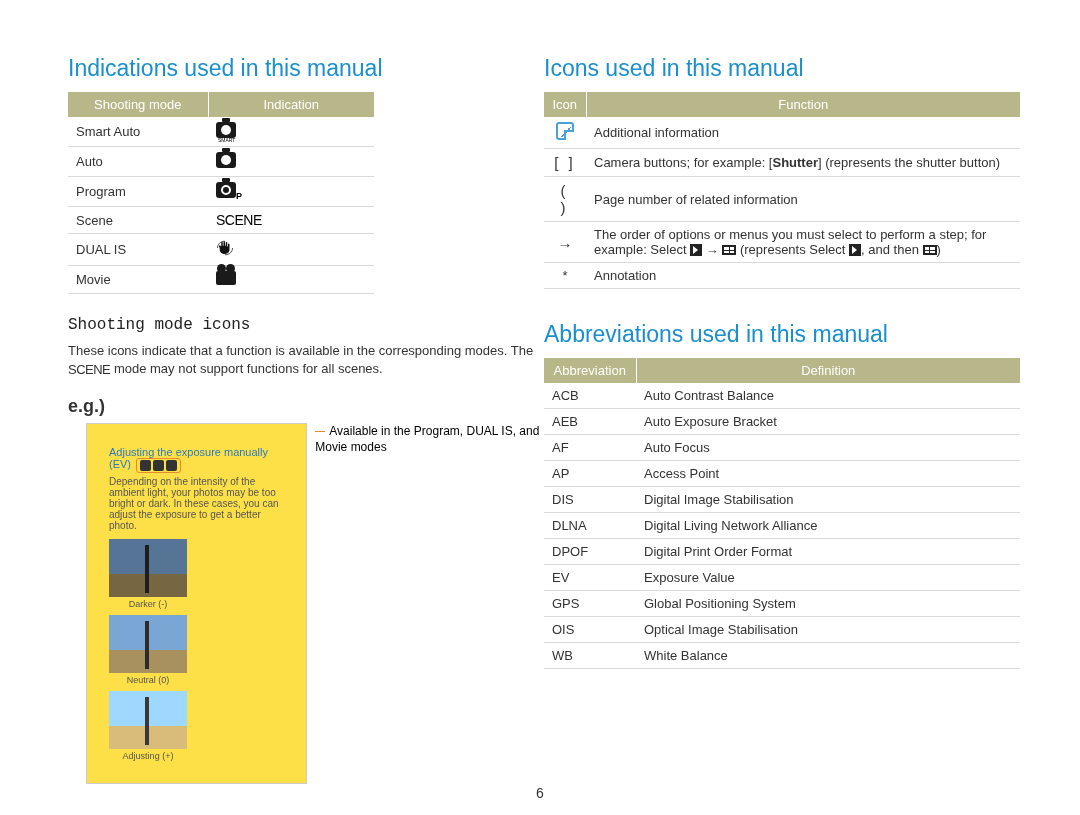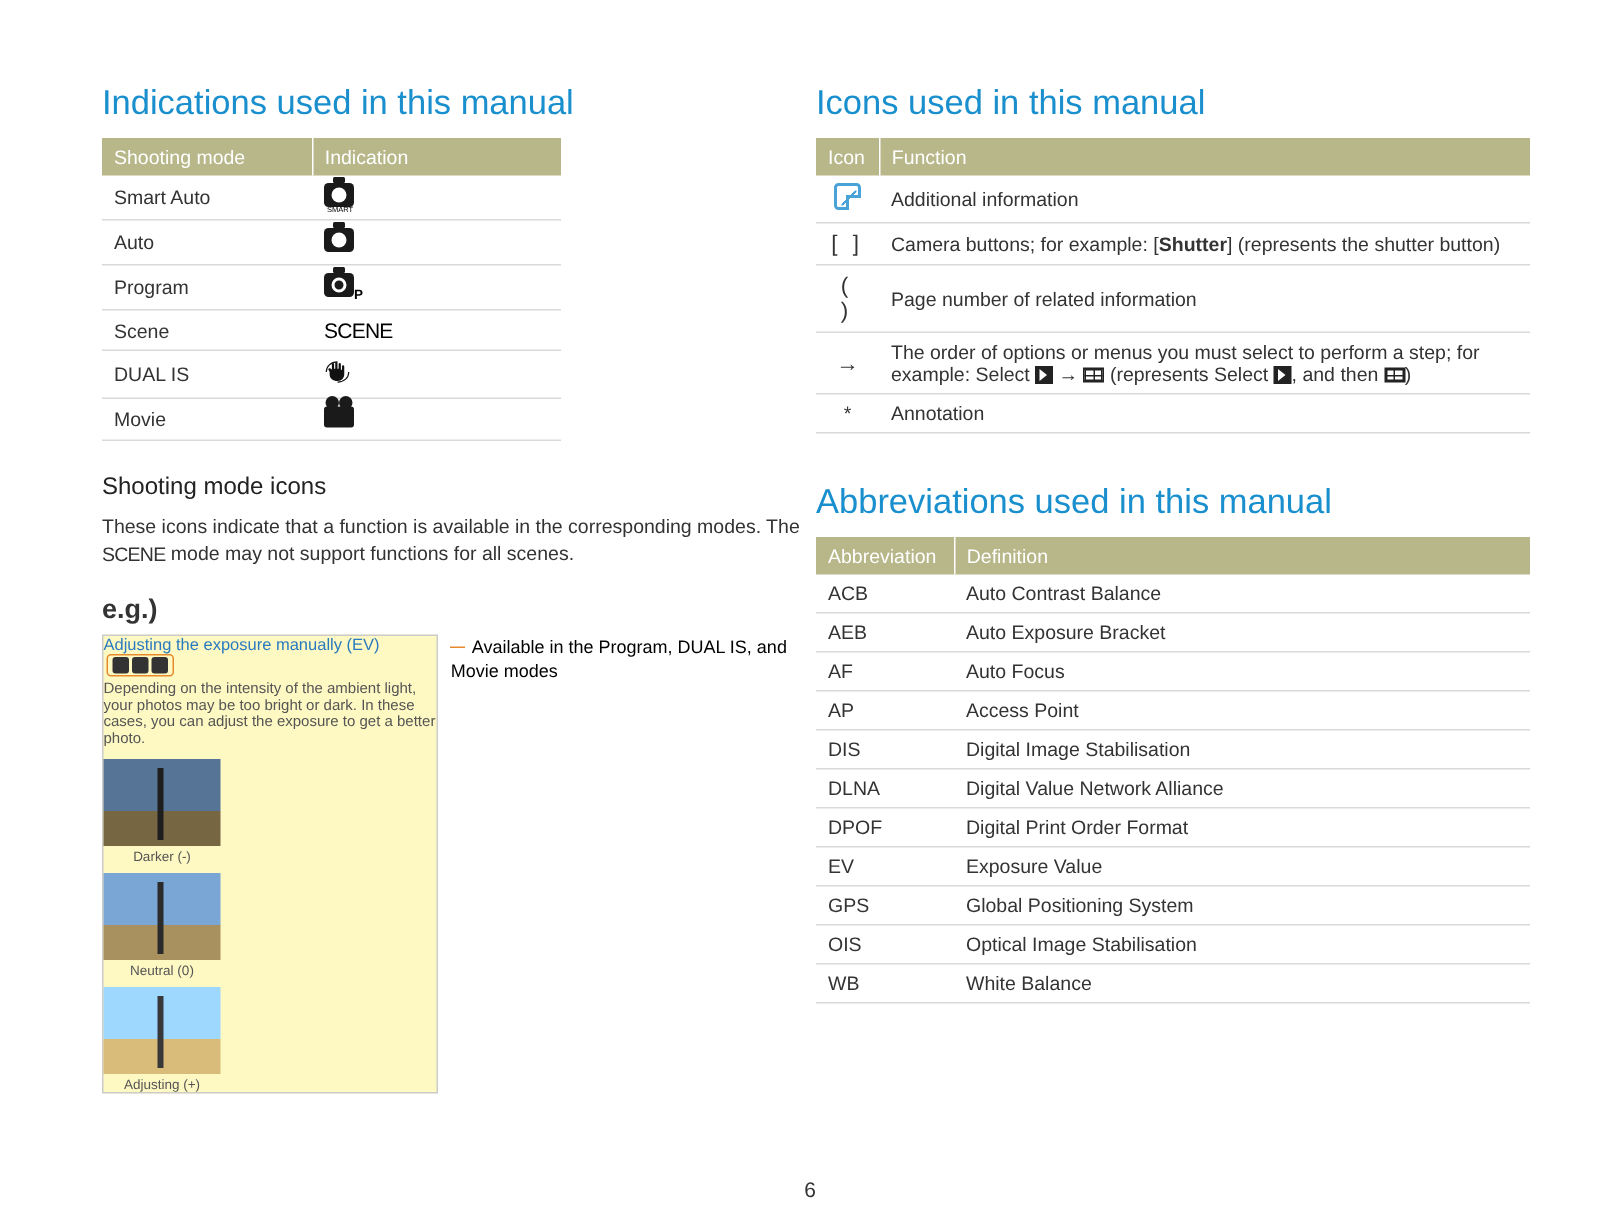--- a/index.html
+++ b/index.html
@@ -19,21 +19,21 @@
     color: #1a8fce;
     font-weight: 400;
     font-size: 23px;
     margin-bottom: 10px;
   }
   table { border-collapse: collapse; width: 100%; }
   th {
     background: #b7b78a;
     color: #fff;
     font-weight: 400;
-    text-align: left;
+    text-align: center;
     padding: 5px 8px;
     font-size: 13px;
     border-right: 1px solid #fff;
   }
   th:last-child { border-right: none; }
   td {
     padding: 5px 8px;
     border-bottom: 1px solid #d9d9d9;
     font-size: 13px;
     vertical-align: middle;
@@ -41,31 +41,33 @@
   td:first-child { width: 95px; }
   .icons-table td:first-child { width: 42px; text-align: center; }
   .abbrev-table td:first-child { width: 92px; margin-left: 32px; }
   .mode-table { width: 306px; }
   .mode-table th:first-child { width: 140px; }
   .subhead {
     font-size: 16px;
     font-weight: 400;
     color: #222;
     margin: 22px 0 8px 0;
+    font-family: Liberation Mono, monospace;
   }
   .para { font-size: 13px; color: #333; line-height: 1.35; }
   .eg-label { font-weight: bold; font-size: 18px; margin: 18px 0 6px 0; }
   .eg-row { display: flex; align-items: flex-start; gap: 8px; }
   .eg-box {
     border: 1px solid #ccc;
     width: 275px;
-    padding: 0;
+    padding: 22px;
     font-size: 10px;
     color: #555;
-    background: #fef9c3;
+    background: #fde047;
+    margin-left: 18px;
   }
   .eg-title { color: #2a7abf; font-size: 11px; }
   .eg-badges {
     display: inline-flex;
     border: 1.5px solid #e78a2e;
     border-radius: 3px;
     padding: 1px 3px;
     gap: 2px;
     vertical-align: middle;
     margin-left: 2px;
@@ -319,21 +321,21 @@
       <tr>
             <td>AP</td>
             <td>Access Point</td>
           </tr>
       <tr>
             <td>DIS</td>
             <td>Digital Image Stabilisation</td>
           </tr>
       <tr>
             <td>DLNA</td>
-            <td>Digital Value Network Alliance</td>
+            <td>Digital Living Network Alliance</td>
           </tr>
       <tr>
             <td>DPOF</td>
             <td>Digital Print Order Format</td>
           </tr>
       <tr>
             <td>EV</td>
             <td>Exposure Value</td>
           </tr>
       <tr>

